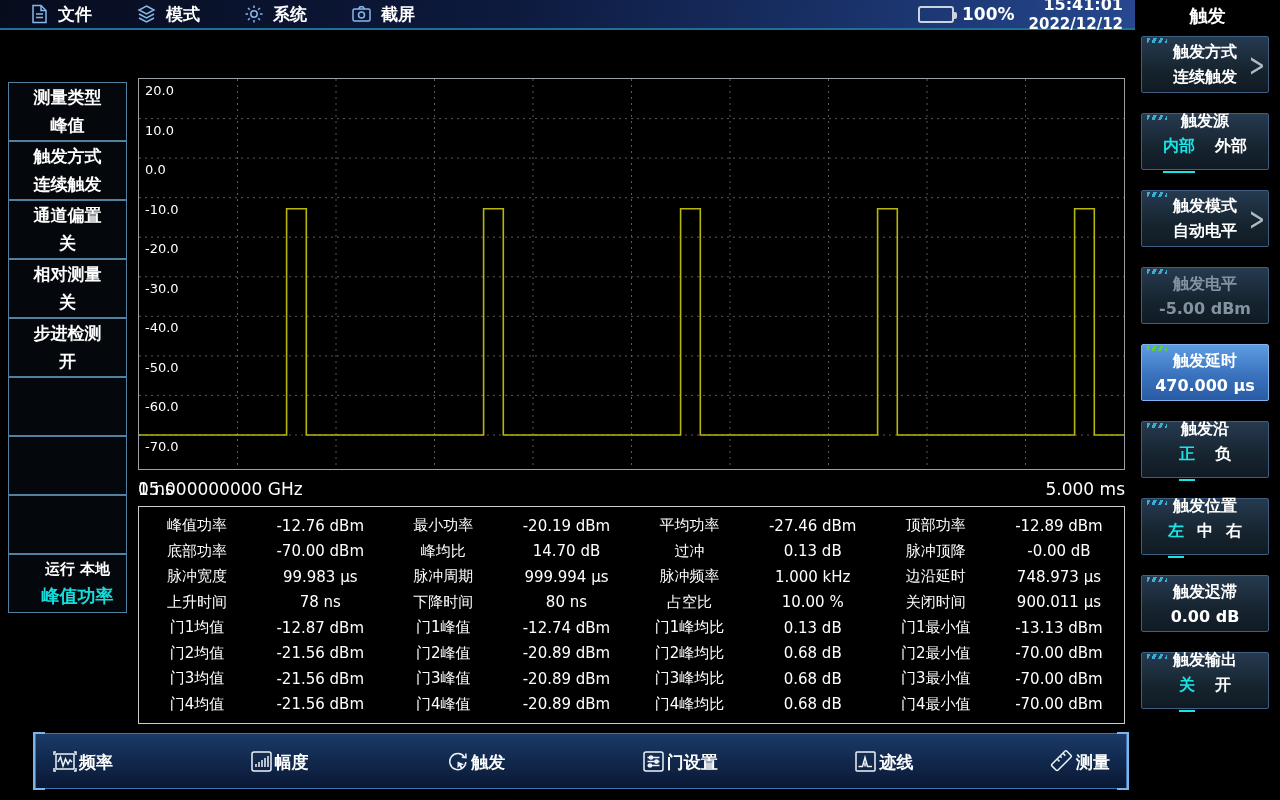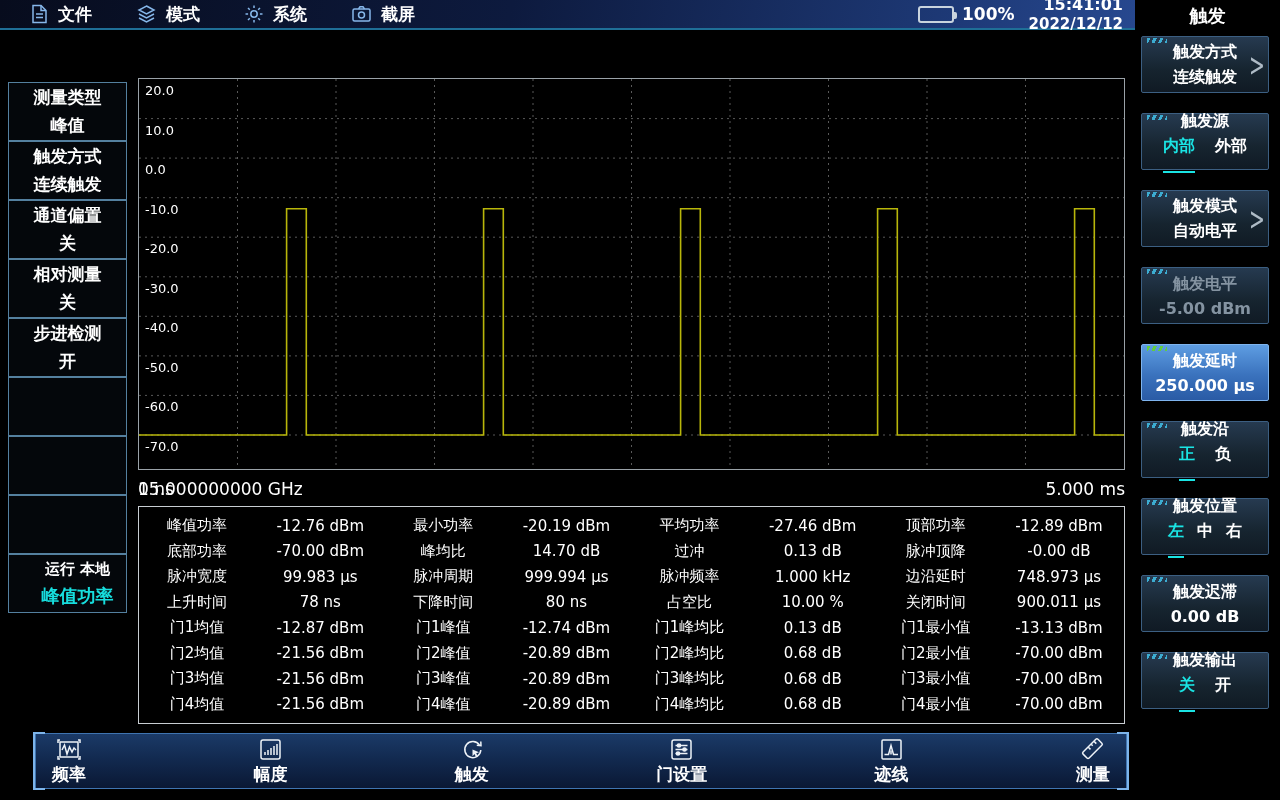--- a/index.html
+++ b/index.html
@@ -70,21 +70,21 @@
   .trow span { text-align:center; color:#fff; font-size:15px; white-space:nowrap; }
 
   
   .bbar { position:absolute; left:35px; top:733px; width:1092px; height:56px;
           background:linear-gradient(180deg,#1b3a67 0%,#122a50 45%,#0a1834 100%);
           border:1px solid #3f74b0; display:flex; justify-content:space-between;
           align-items:center; padding:0 16px; }
   .bbar .bracket { position:absolute; top:-2px; bottom:-2px; width:12px; border:2px solid #7db4ea; }
   .bbar .bracket.l { left:-3px; border-right:none; }
   .bbar .bracket.r { right:-3px; border-left:none; }
-  .bitem { display:flex; flex-direction:column; align-items:center; justify-content:center;
+  .bitem { display:flex; align-items:flex-end; justify-content:center;
            gap:1px; color:#fff; font-size:17px; font-weight:bold; cursor:pointer; }
   .bitem svg { display:block; }
 </style>
 </head>
 <body>
 
 <div class="topbar">
   <div class="menus">
     <div class="menu">
       <svg width="19" height="20" viewBox="0 0 19 20" fill="none" stroke="#86b7ea" stroke-width="1.5">
@@ -151,21 +151,21 @@
     <div>自动电平</div>
   </div>
 
   <div class="rbtn disabled">
     <div>触发电平</div>
     <div>-5.00 dBm</div>
   </div>
 
   <div class="rbtn active">
     <div>触发延时</div>
-    <div>250.000 μs</div>
+    <div>470.000 μs</div>
   </div>
 
   <div class="rbtn">
     <div>触发沿</div>
     <div class="opts">
       <span class="opt sel">正</span>
       <span class="opt">负</span>
     </div>
   </div>
 

